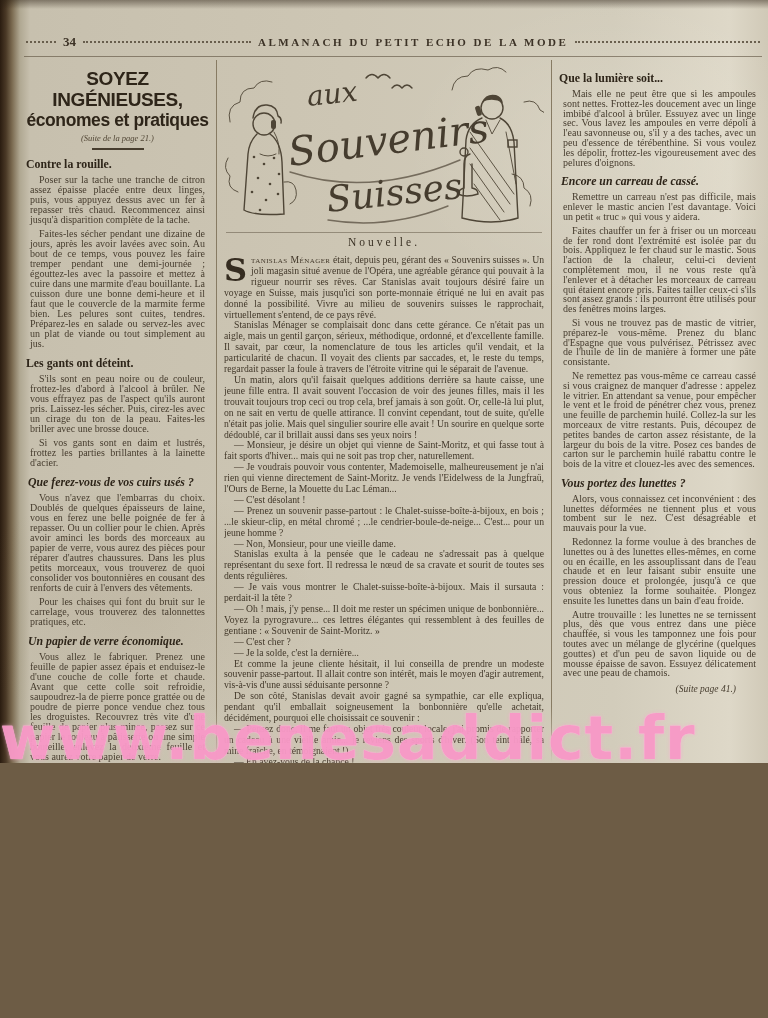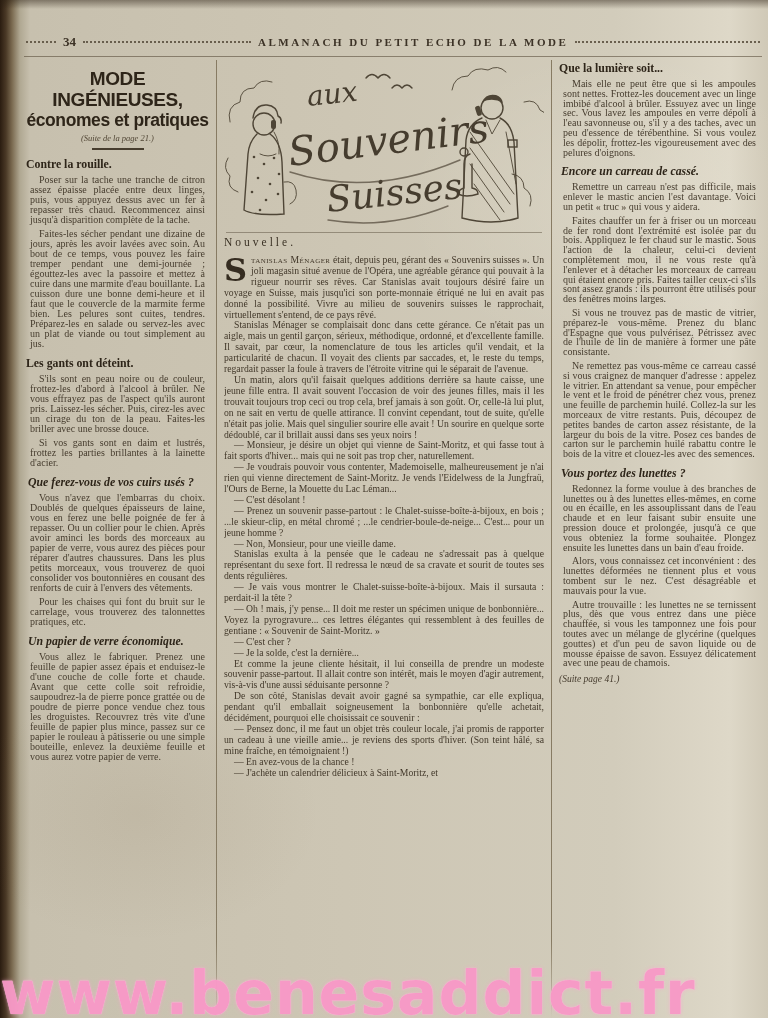--- a/index.html
+++ b/index.html
@@ -1,17 +1,17 @@
 <!DOCTYPE html>
 <html><head>
 <meta charset="utf-8">
 <style>
   html,body { margin:0; padding:0; background:#6d5c45; }
   .page {
-    position:relative; width:768px; height:1018px; overflow:hidden;
+    position:relative; width:768px; height:763px; overflow:hidden;
     color:#43392c;
     font-family:"Liberation Serif", serif;
     background:
       radial-gradient(260px 180px at 18% 80%, rgba(120,100,70,.10), rgba(0,0,0,0) 70%),
       radial-gradient(300px 220px at 80% 20%, rgba(255,252,240,.16), rgba(0,0,0,0) 70%),
       linear-gradient(180deg, rgba(40,28,16,.45) 0px, rgba(40,28,16,0) 9px),
       linear-gradient(90deg, #2a1c10 0px, #4a3926 6px, #7a6a50 12px, #b0a892 20px,
         #c7c0ae 30px, #cdc6b4 45%, #d2ccbb 80%, #ded8c8 95%, #d0c9b7 100%);
   }
 
@@ -41,29 +41,29 @@
 
   .sec-h { font-weight:bold; font-size:11.8px; line-height:13px; color:#2e2519; margin:8px 0 3px; }
   .sec-h.center2 { padding-left:2px;font-style:italic; }
   .col-left p, .col-right p { margin:4px; text-align:justify; text-indent:9px;
     font-size:10px; line-height:10px; color:#463c2e; }
   .col-right p { line-height:9.8px; }
 
   
   .illus-wrap { position:relative; height:168px; margin-top:2px; }
   .illus-rule { border-top:1px solid rgba(80,68,50,.45); margin:2px 2px 0; }
-  .nouvelle { font-size:11.5px; letter-spacing:3px; color:#3a3124; margin:3px 0 7px; }
+  .nouvelle { text-align:center; font-size:11.5px; letter-spacing:3px; color:#3a3124; margin:3px 0 7px; }
   .col-mid p { margin:0; text-align:justify; text-indent:10px; font-size:9.7px; line-height:10.9px; color:#42382a; }
   .col-mid p.no-indent { text-indent:0; }
   .dropcap { float:left; font-family:"DejaVu Serif", serif; font-weight:bold;
     font-size:32px; line-height:29px; padding:1px 4px 0 0; color:#352c20; }
   .sc { font-variant:small-caps; letter-spacing:.4px; }
 
   
-  .continuation { text-align:left; font-style:italic; font-size:9.5px; color:#453b2d; margin:6px 24px 0 0; }
+  .continuation { text-align:right; font-style:italic; font-size:9.5px; color:#453b2d; margin:6px 24px 0 0; }
 
   
   .watermark { position:absolute; left:0px; bottom:-10px; z-index:5;
     font-family:"DejaVu Sans", sans-serif; font-weight:bold; font-size:60px; letter-spacing:1px;
     color:#f899c7; opacity:.96; white-space:nowrap;
     text-shadow:0 0 1px #ffc9e2, 0 0 4px rgba(255,160,205,.55); }
 
   
   .ink { stroke:#4e4536; fill:none; stroke-width:1.4; stroke-linecap:round; }
   .ink-thin { stroke:#4e4536; fill:none; stroke-width:.9; stroke-linecap:round; }
@@ -81,21 +81,21 @@
     <span class="dots d2"></span>
     <h1 class="journal-title">ALMANACH DU PETIT ECHO DE LA MODE</h1>
     <span class="dots d3"></span>
   </div>
   <div class="hdr-rule"></div>
 
   <div class="columns">
 
     <section class="col col-left">
       <div class="lead-title">
-        <span class="t1">MODE INGÉNIEUSES,</span>
+        <span class="t1">SOYEZ INGÉNIEUSES,</span>
         <span class="t2">économes et pratiques</span>
       </div>
       <div class="subtitle">(Suite de la page 21.)</div>
       <div class="subrule"></div>
 
       <h3 class="sec-h">Contre la rouille.</h3>
       <p>Poser sur la tache une tranche de citron assez épaisse placée entre deux linges, puis, vous appuyez dessus avec un fer à repasser très chaud. Recommencez ainsi jusqu'à disparition complète de la tache.</p>
 
       <p>Faites-les sécher pendant une dizaine de jours, après les avoir lavées avec soin. Au bout de ce temps, vous pouvez les faire tremper pendant une demi-journée ; égouttez-les avec la passoire et mettez à cuire dans une marmite d'eau bouillante. La cuisson dure une bonne demi-heure et il faut que le couvercle de la marmite ferme bien. Les pelures sont cuites, tendres. Préparez-les en salade ou servez-les avec un plat de viande ou tout simplement au jus.</p>
 
@@ -190,32 +190,32 @@
       <p>Et comme la jeune cliente hésitait, il lui conseilla de prendre un modeste souvenir passe-partout. Il allait contre son intérêt, mais le moyen d'agir autrement, vis-à-vis d'une aussi séduisante personne ?</p>
       <p>De son côté, Stanislas devait avoir gagné sa sympathie, car elle expliqua, pendant qu'il emballait soigneusement la bonbonnière qu'elle achetait, décidément, pourquoi elle choisissait ce souvenir :</p>
       <p>— Pensez donc, il me faut un objet très couleur locale, j'ai promis de rapporter un cadeau à une vieille amie... je reviens des sports d'hiver. (Son teint hâlé, sa mine fraîche, en témoignaient !)</p>
       <p>— En avez-vous de la chance !</p>
       <p>— J'achète un calendrier délicieux à Saint-Moritz, et</p>
     </section>
 
     <div class="vrule"></div>
 
     <section class="col col-right">
-      <h3 class="sec-h" style="margin-top:2px">Que la lumière soit...</h3>
+      <h3 class="sec-h" style="margin-top:12px">Que la lumière soit...</h3>
       <p>Mais elle ne peut être que si les ampoules sont nettes. Frottez-les doucement avec un linge imbibé d'alcool à brûler. Essuyez avec un linge sec. Vous lavez les ampoules en verre dépoli à l'eau savonneuse ou, s'il y a des taches, avec un peu d'essence de térébenthine. Si vous voulez les dépolir, frottez-les vigoureusement avec des pelures d'oignons.</p>
 
       <h3 class="sec-h center2">Encore un carreau de cassé.</h3>
       <p>Remettre un carreau n'est pas difficile, mais enlever le mastic ancien l'est davantage. Voici un petit « truc » qui vous y aidera.</p>
       <p>Faites chauffer un fer à friser ou un morceau de fer rond dont l'extrémité est isolée par du bois. Appliquez le fer chaud sur le mastic. Sous l'action de la chaleur, celui-ci devient complètement mou, il ne vous reste qu'à l'enlever et à détacher les morceaux de carreau qui étaient encore pris. Faites tailler ceux-ci s'ils sont assez grands : ils pourront être utilisés pour des fenêtres moins larges.</p>
       <p>Si vous ne trouvez pas de mastic de vitrier, préparez-le vous-même. Prenez du blanc d'Espagne que vous pulvérisez. Pétrissez avec de l'huile de lin de manière à former une pâte consistante.</p>
       <p>Ne remettez pas vous-même ce carreau cassé si vous craignez de manquer d'adresse : appelez le vitrier. En attendant sa venue, pour empêcher le vent et le froid de pénétrer chez vous, prenez une feuille de parchemin huilé. Collez-la sur les morceaux de vitre restants. Puis, découpez de petites bandes de carton assez résistante, de la largeur du bois de la vitre. Posez ces bandes de carton sur le parchemin huilé rabattu contre le bois de la vitre et clouez-les avec des semences.</p>
 
       <h3 class="sec-h center2">Vous portez des lunettes ?</h3>
+      <p>Alors, vous connaissez cet inconvénient : des lunettes déformées ne tiennent plus et vous tombent sur le nez. C'est désagréable et mauvais pour la vue.</p>
       <p>Redonnez la forme voulue à des branches de lunettes ou à des lunettes elles-mêmes, en corne ou en écaille, en les assouplissant dans de l'eau chaude et en leur faisant subir ensuite une pression douce et prolongée, jusqu'à ce que vous obteniez la forme souhaitée. Plongez ensuite les lunettes dans un bain d'eau froide.</p>
-      <p>Alors, vous connaissez cet inconvénient : des lunettes déformées ne tiennent plus et vous tombent sur le nez. C'est désagréable et mauvais pour la vue.</p>
       <p>Autre trouvaille : les lunettes ne se ternissent plus, dès que vous entrez dans une pièce chauffée, si vous les tamponnez une fois pour toutes avec un mélange de glycérine (quelques gouttes) et d'un peu de savon liquide ou de mousse épaisse de savon. Essuyez délicatement avec une peau de chamois.</p>
 
       <div class="continuation">(Suite page 41.)</div>
     </section>
   </div>
 
   <div class="watermark">www.benesaddict.fr</div>
 </div>
 
 </body></html>

